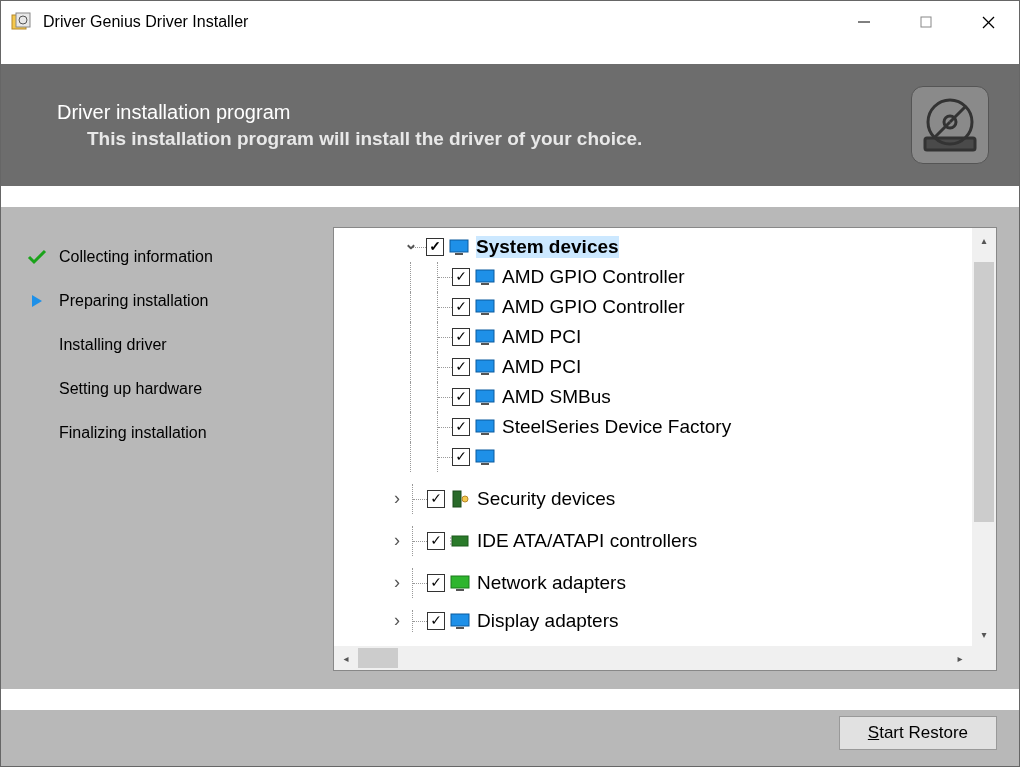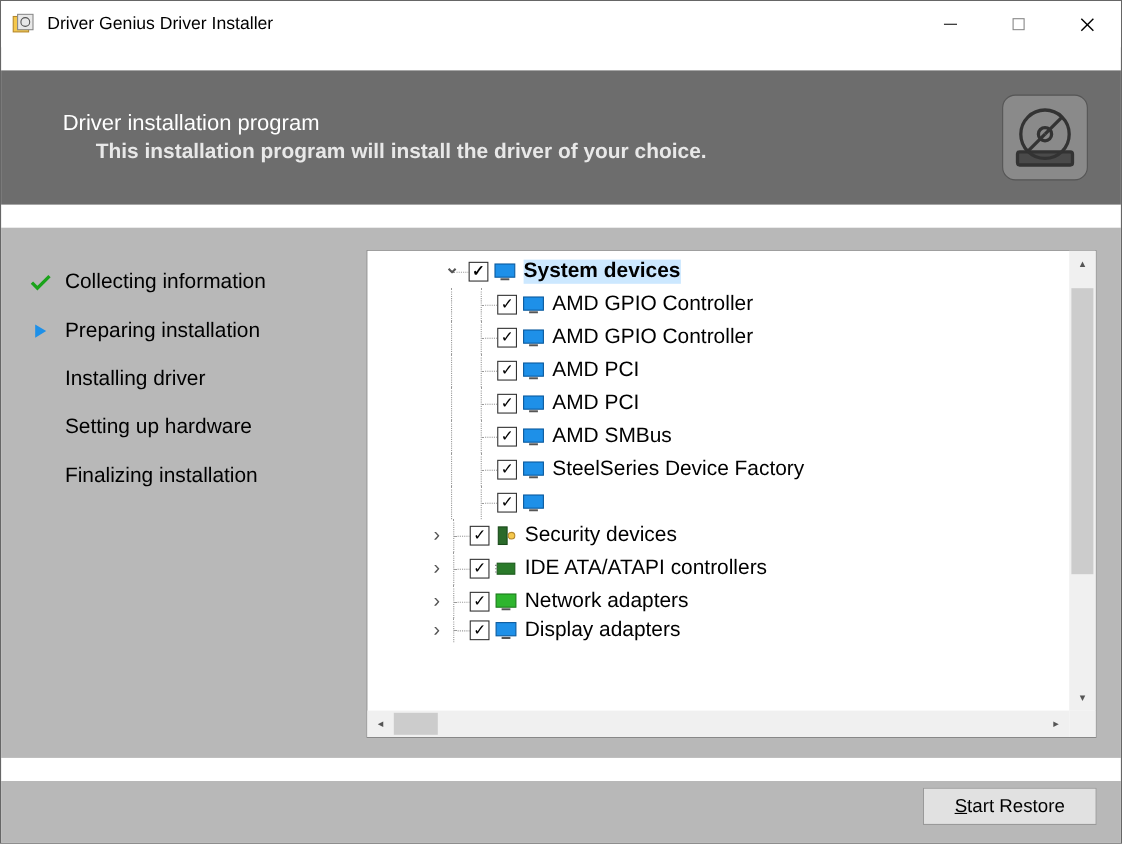--- a/index.html
+++ b/index.html
@@ -89,21 +89,21 @@
     padding: 20px 22px 18px 22px;
   }
   .sidebar {
     width: 310px;
     padding-top: 8px;
   }
   .step {
     display: flex;
     align-items: center;
     height: 44px;
-    font-size: 19px;
+    font-size: 16px;
     color: #000;
   }
   .step-icon {
     width: 28px;
     display: flex;
     justify-content: center;
     align-items: center;
     margin-right: 8px;
   }
   .checkmark svg { stroke: #1aa31a; stroke-width: 3; fill: none; }
@@ -177,21 +177,21 @@
     display: inline-block;
     width: 14px;
     height: 1px;
     border-top: 1px dotted #999;
     margin-right: 0;
     flex-shrink: 0;
     margin-left: -8px;
   }
   .indent-root { padding-left: 62px; display: flex; align-items: center; font-weight: bold; }
   .indent-child { padding-left: 62px; display: flex; align-items: center; }
-  .indent-cat { padding-left: 48px; display: flex; align-items: center; }
+  .indent-cat { padding-left: 48px; display: flex; align-items: center; margin-top: 12px; }
 
   .v-scroll {
     position: absolute;
     right: 0;
     top: 0;
     bottom: 24px;
     width: 24px;
     background: #f0f0f0;
     display: flex;
     flex-direction: column;

